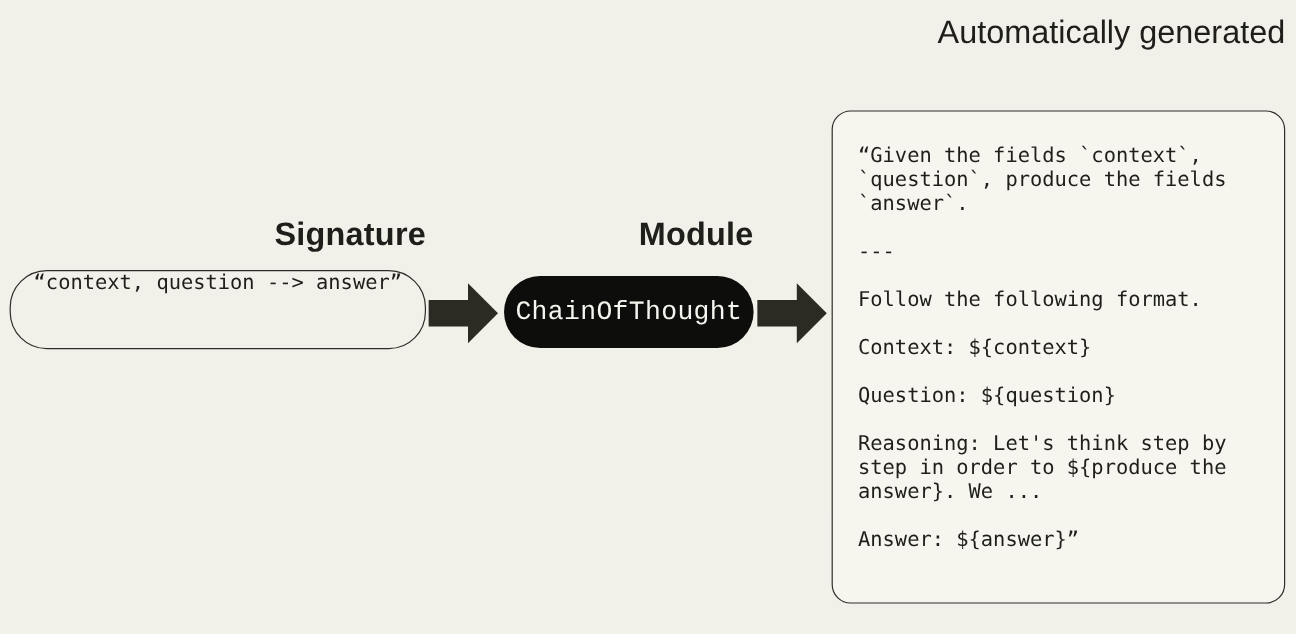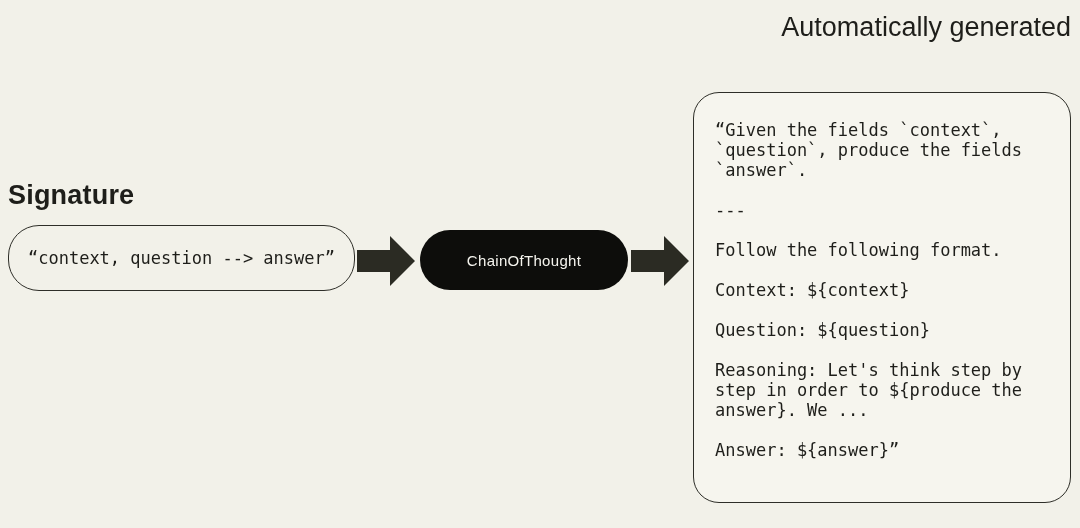--- a/index.html
+++ b/index.html
@@ -10,36 +10,36 @@
     --pill-text:#f5f4ee;
     --arrow:#2b2b23;
     --border:#2e2e28;
   }
   html,body{margin:0;padding:0;}
   body{background:var(--page-bg);font-family:"Liberation Sans",sans-serif;color:var(--ink);}
   .stage{position:relative;width:1080px;height:528px;background:var(--page-bg);overflow:hidden;}
 
   .col-heading{
     position:absolute;
-    text-align:left;
+    text-align:right;
     font-size:27px;
     font-weight:700;
     letter-spacing:.2px;
     color:var(--ink);
   }
   .sig-heading{left:8px;width:347px;top:180px;}
   .mod-heading{left:420px;width:208px;top:180px;}
 
   .sig-box{
     position:absolute;left:8px;top:225px;width:347px;height:66px;
     box-sizing:border-box;
     border:1.5px solid var(--border);
     border-radius:31px;
     background:var(--page-bg);
-    display:flex;align-items:center;justify-content:center;
+    display:flex;align-items:flex-start;justify-content:center;
   }
   .sig-box .code{
     font-family:"DejaVu Sans Mono","Liberation Mono",monospace;
     font-size:17px;
     white-space:nowrap;
     color:var(--ink);
   }
 
   .arrow{position:absolute;width:59px;height:52px;}
   .arrow-1{left:357px;top:235px;}
@@ -48,37 +48,38 @@
   .arrow polygon{fill:var(--arrow);}
 
   .pill{
     position:absolute;left:420px;top:230px;width:208px;height:60px;
     background:var(--pill-bg);
     border-radius:30px;
     display:flex;align-items:center;justify-content:center;
   }
   .pill-label{
     color:var(--pill-text);
-    font-size:15px;
+    font-size:22px;
     font-weight:400;
     letter-spacing:.3px;
+    font-family:Liberation Mono, monospace;
   }
 
   .prompt-heading{
     position:absolute;left:693px;width:378px;top:11px;
     text-align:right;line-height:33px;font-size:27px;
   }
   .prompt-heading .line1{font-weight:400;display:block;}
   .prompt-heading .line2{font-weight:700;display:block;}
 
   .panel{
     position:absolute;left:693px;top:92px;width:378px;height:411px;
     box-sizing:border-box;
     border:1.5px solid var(--border);
-    border-radius:26px;
+    border-radius:16px;
     background:var(--panel-bg);
   }
   .panel-body{
     margin:0;
     padding:27px 20px 0 21px;
     font-family:"DejaVu Sans Mono","Liberation Mono",monospace;
     font-size:17px;
     line-height:20px;
     white-space:pre;
     color:var(--ink);
@@ -94,20 +95,21 @@
   <div class="sig-box">
     <span class="code">“context, question --&gt; answer”</span>
   </div>
 
   <div class="arrow arrow-1">
     <svg viewBox="0 0 59 52" preserveAspectRatio="none">
       <polygon points="0,15 33,15 33,1 58,26 33,51 33,37 0,37"></polygon>
     </svg>
   </div>
 
+  <div class="col-heading mod-heading">Module</div>
 
   <div class="pill">
     <span class="pill-label">ChainOfThought</span>
   </div>
 
   <div class="arrow arrow-2">
     <svg viewBox="0 0 59 52" preserveAspectRatio="none">
       <polygon points="0,15 33,15 33,1 58,26 33,51 33,37 0,37"></polygon>
     </svg>
   </div>

